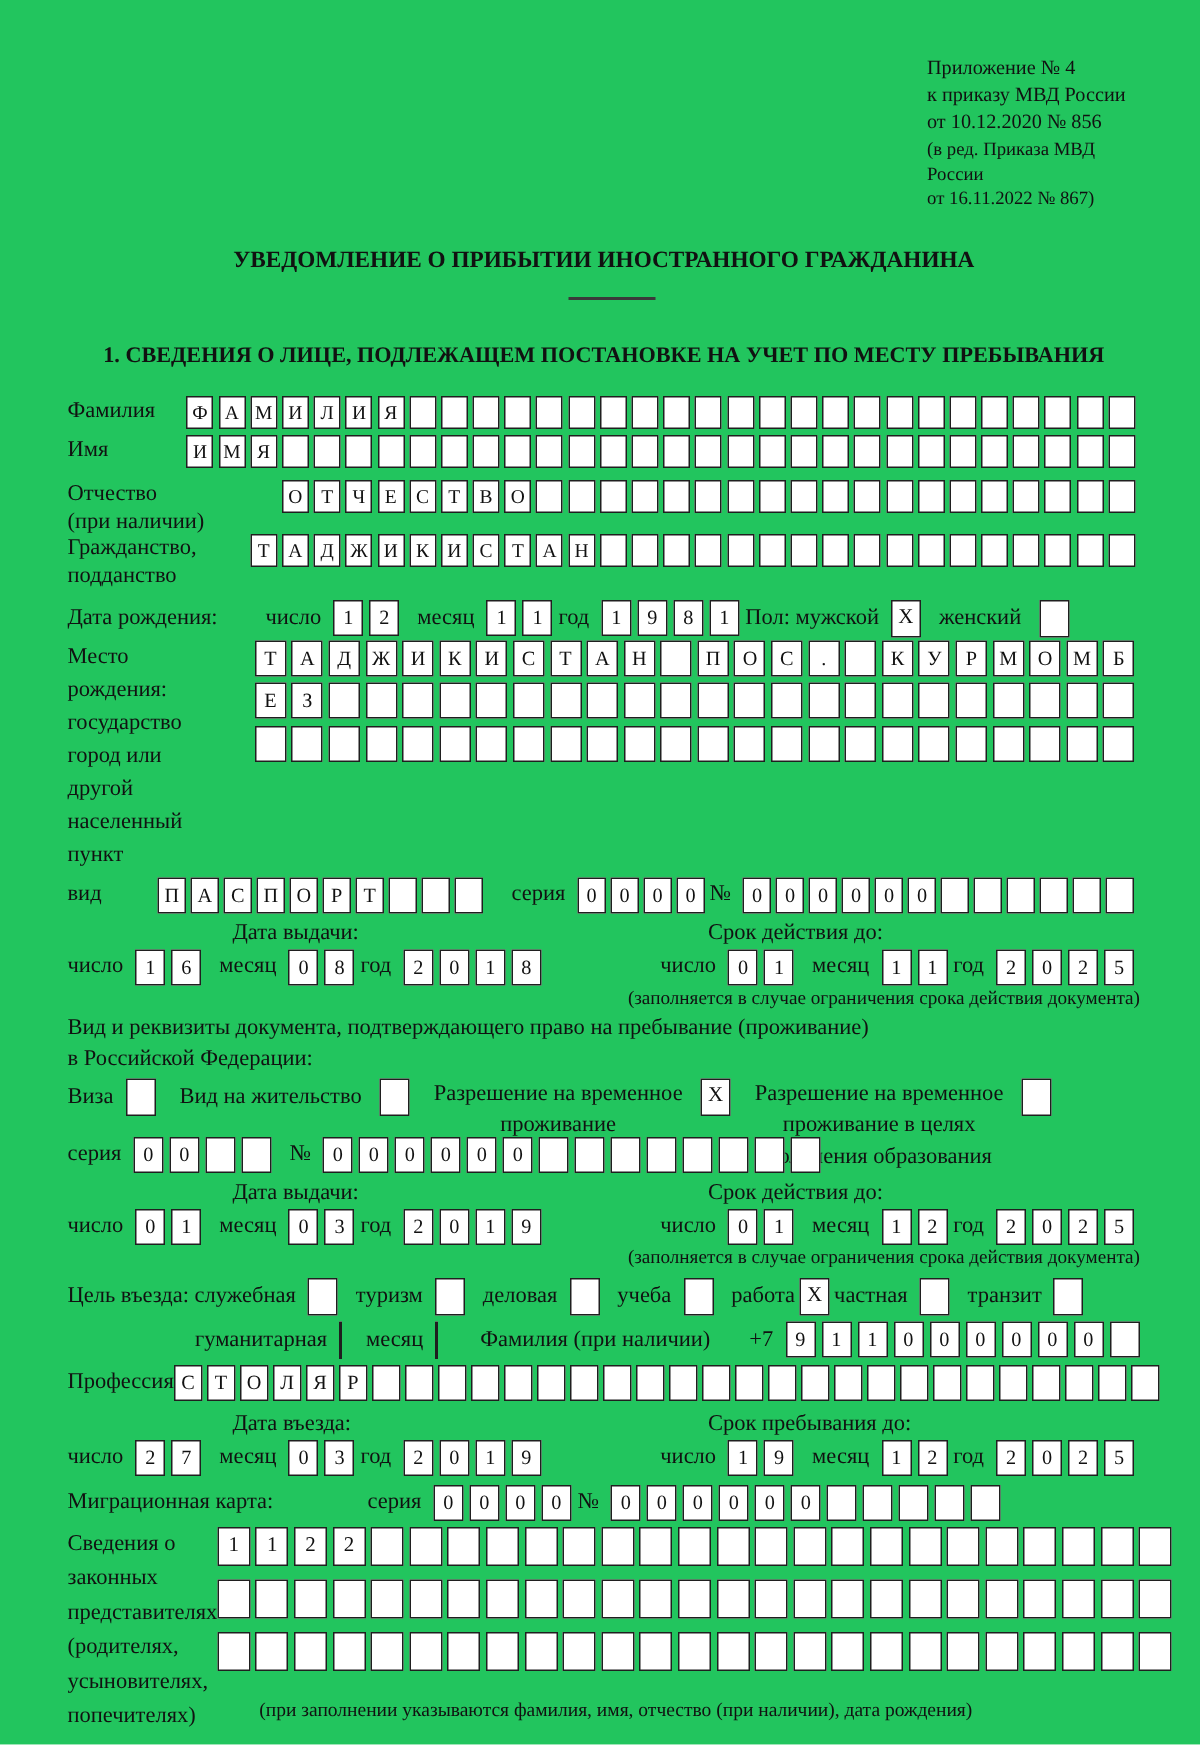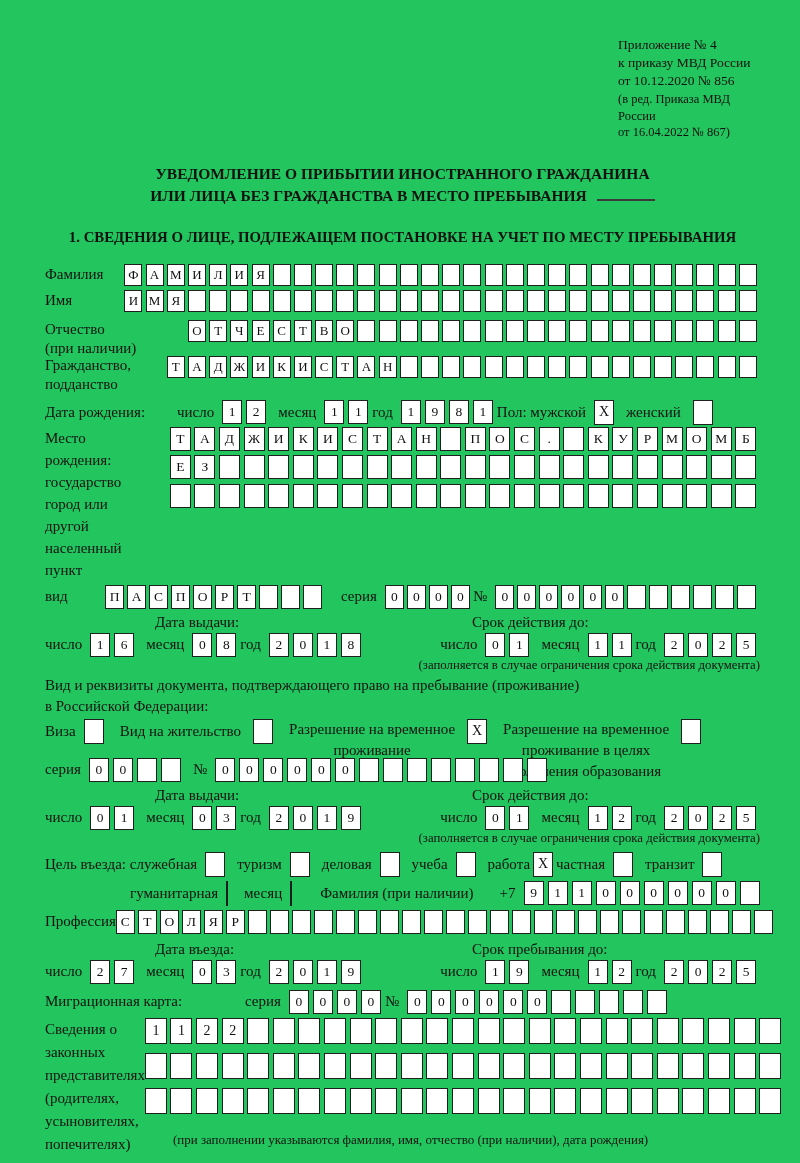--- a/index.html
+++ b/index.html
@@ -42,27 +42,27 @@
 </head>
 <body>
 
 <div class="page">
 
   <div class="appendix">
     <div>Приложение № 4</div>
     <div>к приказу МВД России</div>
     <div>от 10.12.2020 № 856</div>
     <div class="amend">(в ред. Приказа МВД России</div>
-    <div class="amend">от 16.04.2022 № 867)</div>
+    <div class="amend">от 16.11.2022 № 867)</div>
   </div>
 
 
   <div class="title">
     <div>УВЕДОМЛЕНИЕ О ПРИБЫТИИ ИНОСТРАННОГО ГРАЖДАНИНА</div>
-    <div><span>ИЛИ ЛИЦА БЕЗ ГРАЖДАНСТВА В МЕСТО ПРЕБЫВАНИЯ</span><span class="blank"></span></div>
+    <div><span class="blank"></span></div>
   </div>
 
   <div class="sec">1. СВЕДЕНИЯ О ЛИЦЕ, ПОДЛЕЖАЩЕМ ПОСТАНОВКЕ НА УЧЕТ ПО МЕСТУ ПРЕБЫВАНИЯ</div>
 
   <div class="row mt18">
     <div class="lbl w85">Фамилия</div>
     <div class="cells"><span class="cell">Ф</span><span class="cell">А</span><span class="cell">М</span><span class="cell">И</span><span class="cell">Л</span><span class="cell">И</span><span class="cell">Я</span><span class="cell"></span><span class="cell"></span><span class="cell"></span><span class="cell"></span><span class="cell"></span><span class="cell"></span><span class="cell"></span><span class="cell"></span><span class="cell"></span><span class="cell"></span><span class="cell"></span><span class="cell"></span><span class="cell"></span><span class="cell"></span><span class="cell"></span><span class="cell"></span><span class="cell"></span><span class="cell"></span><span class="cell"></span><span class="cell"></span><span class="cell"></span><span class="cell"></span><span class="cell"></span></div>
   </div>
 
   <div class="row mt4">

